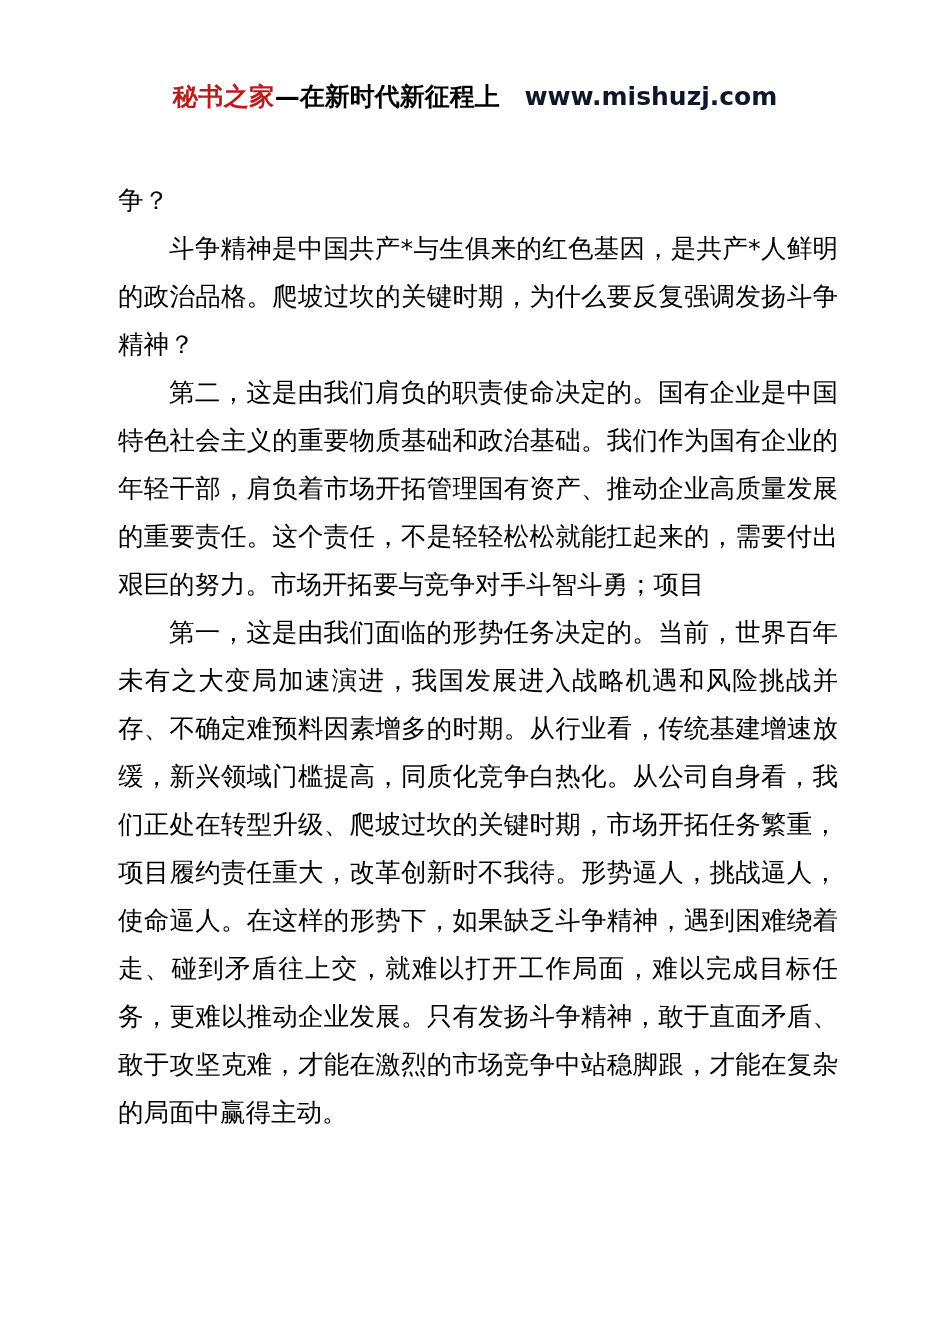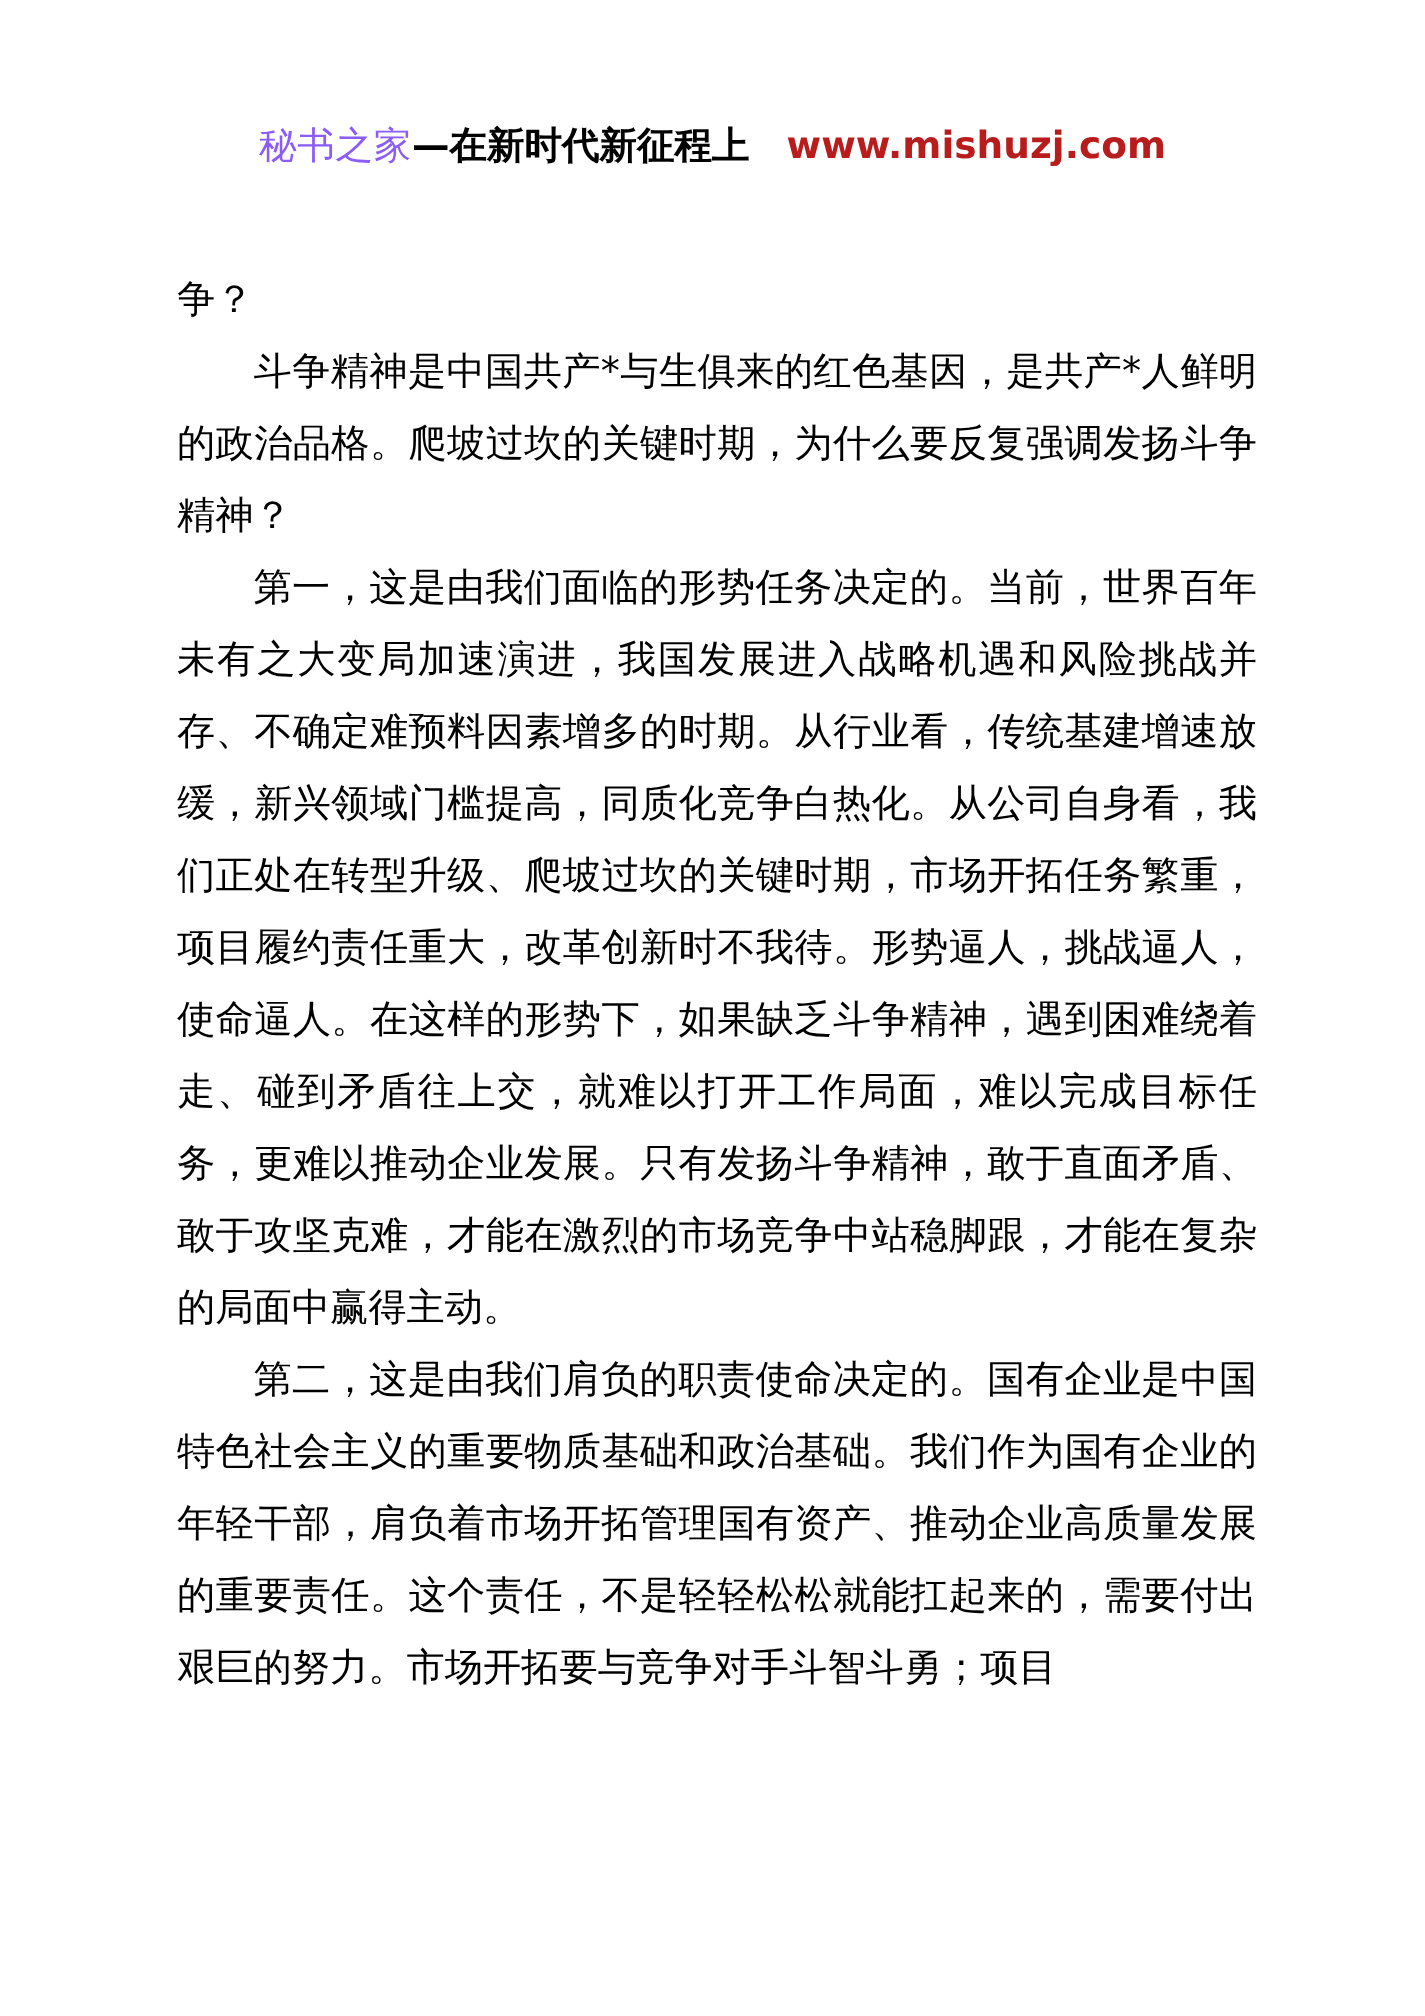--- a/index.html
+++ b/index.html
@@ -22,30 +22,30 @@
     position: absolute;
     left: 0;
     right: 0;
     top: 82px;
     text-align: center;
     white-space: nowrap;
     font-size: 25px;
     line-height: 1.2;
   }
   .header .brand {
-    color: #8b5cf6;
-    font-weight: normal;
+    color: #b91c1c;
+    font-weight: bold;
     letter-spacing: 0.5px;
   }
   .header .tagline {
     color: #000000;
     font-weight: bold;
   }
   .header .site {
-    color: #b91c1c;
+    color: #0f172a;
     font-weight: bold;
     margin-left: 16px;
   }
   .body-text {
     position: absolute;
     left: 118px;
     right: 112px;
     top: 176px;
     color: #000000;
     font-size: 25.5px;
@@ -66,17 +66,17 @@
 
 <div class="page">
 
   <div class="header">
     <span class="brand">秘书之家</span><span class="tagline">—在新时代新征程上 </span><span class="site">www.mishuzj.com</span>
   </div>
 
   <div class="body-text">
     <p class="para">争？</p>
     <p class="para indent">斗争精神是中国共产*与生俱来的红色基因，是共产*人鲜明的政治品格。爬坡过坎的关键时期，为什么要反复强调发扬斗争精神？</p>
+    <p class="para indent">第二，这是由我们肩负的职责使命决定的。国有企业是中国特色社会主义的重要物质基础和政治基础。我们作为国有企业的年轻干部，肩负着市场开拓管理国有资产、推动企业高质量发展的重要责任。这个责任，不是轻轻松松就能扛起来的，需要付出艰巨的努力。市场开拓要与竞争对手斗智斗勇；项目</p>
     <p class="para indent">第一，这是由我们面临的形势任务决定的。当前，世界百年未有之大变局加速演进，我国发展进入战略机遇和风险挑战并存、不确定难预料因素增多的时期。从行业看，传统基建增速放缓，新兴领域门槛提高，同质化竞争白热化。从公司自身看，我们正处在转型升级、爬坡过坎的关键时期，市场开拓任务繁重，项目履约责任重大，改革创新时不我待。形势逼人，挑战逼人，使命逼人。在这样的形势下，如果缺乏斗争精神，遇到困难绕着走、碰到矛盾往上交，就难以打开工作局面，难以完成目标任务，更难以推动企业发展。只有发扬斗争精神，敢于直面矛盾、敢于攻坚克难，才能在激烈的市场竞争中站稳脚跟，才能在复杂的局面中赢得主动。</p>
-    <p class="para indent">第二，这是由我们肩负的职责使命决定的。国有企业是中国特色社会主义的重要物质基础和政治基础。我们作为国有企业的年轻干部，肩负着市场开拓管理国有资产、推动企业高质量发展的重要责任。这个责任，不是轻轻松松就能扛起来的，需要付出艰巨的努力。市场开拓要与竞争对手斗智斗勇；项目</p>
   </div>
 
 </div>
 
 </body></html>

